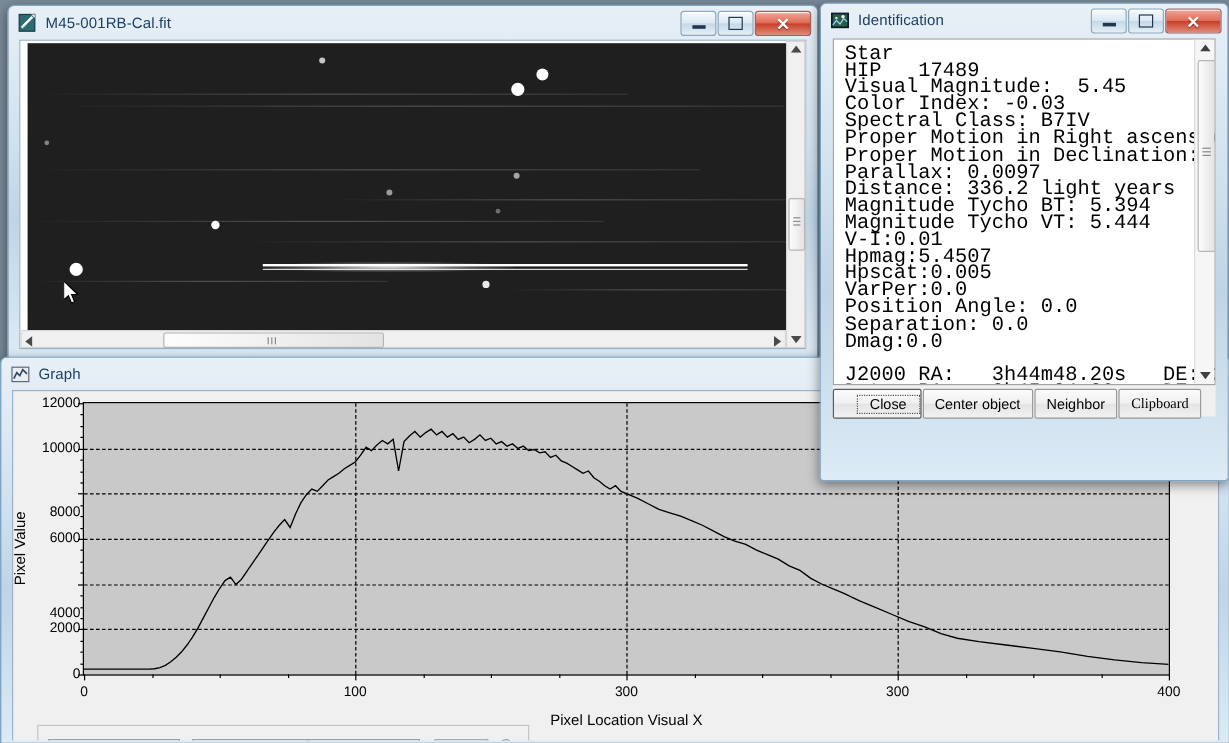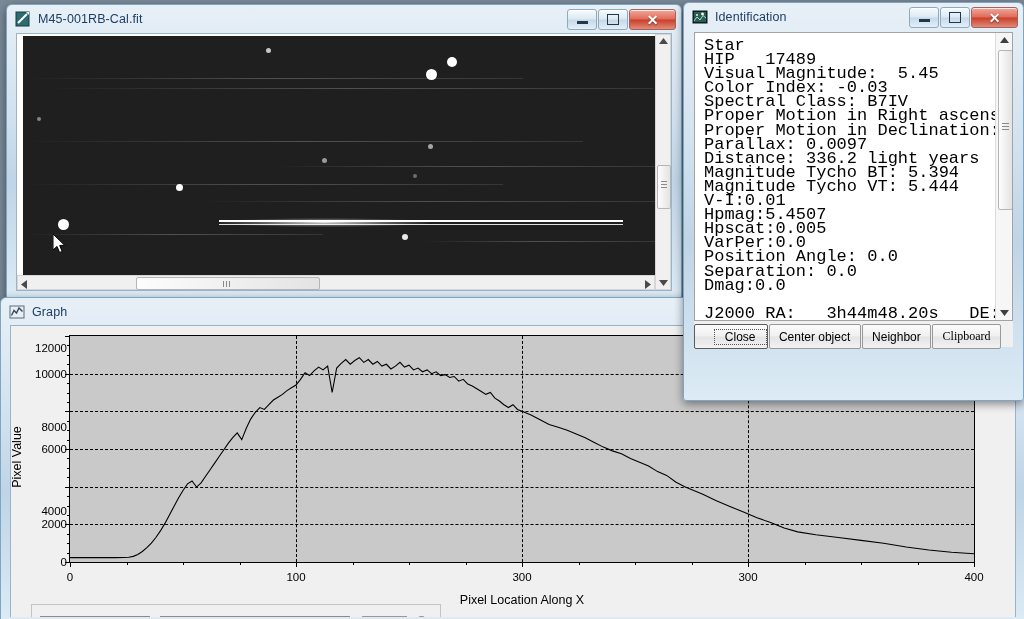--- a/index.html
+++ b/index.html
@@ -235,21 +235,21 @@
         <div class="gl-h" style="top: 113px;"></div>
         <div class="ytickmark" style="top: 113px;"></div>
         <div class="ytick" style="top: 113px;">6000</div>
         <div class="gl-h" style="top: 75.3333px;"></div>
         <div class="ytickmark" style="top: 75.3333px;"></div>
         <div class="ytick" style="top: 91px;">8000</div>
         <div class="gl-h" style="top: 37.6667px;"></div>
         <div class="ytickmark" style="top: 37.6667px;"></div>
         <div class="ytick" style="top: 37.6667px;">10000</div>
         <div class="ytickmark" style="top: 0px;"></div>
-        <div class="ytick" style="top: 0px; margin-top: 12px;">12000</div>
+        <div class="ytick" style="top: 0px;">12000</div>
         <div class="yminor" style="top: 216.583px;"></div>
         <div class="yminor" style="top: 207.167px;"></div>
         <div class="yminor" style="top: 197.75px;"></div>
         <div class="yminor" style="top: 178.917px;"></div>
         <div class="yminor" style="top: 169.5px;"></div>
         <div class="yminor" style="top: 160.083px;"></div>
         <div class="yminor" style="top: 141.25px;"></div>
         <div class="yminor" style="top: 131.833px;"></div>
         <div class="yminor" style="top: 122.417px;"></div>
         <div class="yminor" style="top: 103.583px;"></div>
@@ -280,21 +280,21 @@
         <div class="xminor" style="left: 282.5px;"></div>
         <div class="xminor" style="left: 339px;"></div>
         <div class="xminor" style="left: 395.5px;"></div>
         <div class="xminor" style="left: 508.5px;"></div>
         <div class="xminor" style="left: 565px;"></div>
         <div class="xminor" style="left: 621.5px;"></div>
         <div class="xminor" style="left: 734.5px;"></div>
         <div class="xminor" style="left: 791px;"></div>
         <div class="xminor" style="left: 847.5px;"></div>
       </div>
-    <div id="xlabel">Pixel Location Along X</div>
+    <div id="xlabel">Pixel Location Visual X</div>
 
     <div id="ctrlbar">
       <div class="ctl combo" style="left:8px;top:11px;width:110px;">
         
       </div>
       <div class="ctl combo" style="left:128px;top:11px;width:190px;"></div>
       <div class="ctl combo" style="left:224px;top:11px;width:0px;"></div>
       <div class="ctl" style="left:330px;top:11px;width:45px;height:14px;border:1px solid #9a9a9a;background:#f2f2f2;"></div>
       <div class="radio" style="left:383px;top:11px;"></div>
       <span class="ctl-lbl" style="left:398px;top:11px;">Mean</span>

